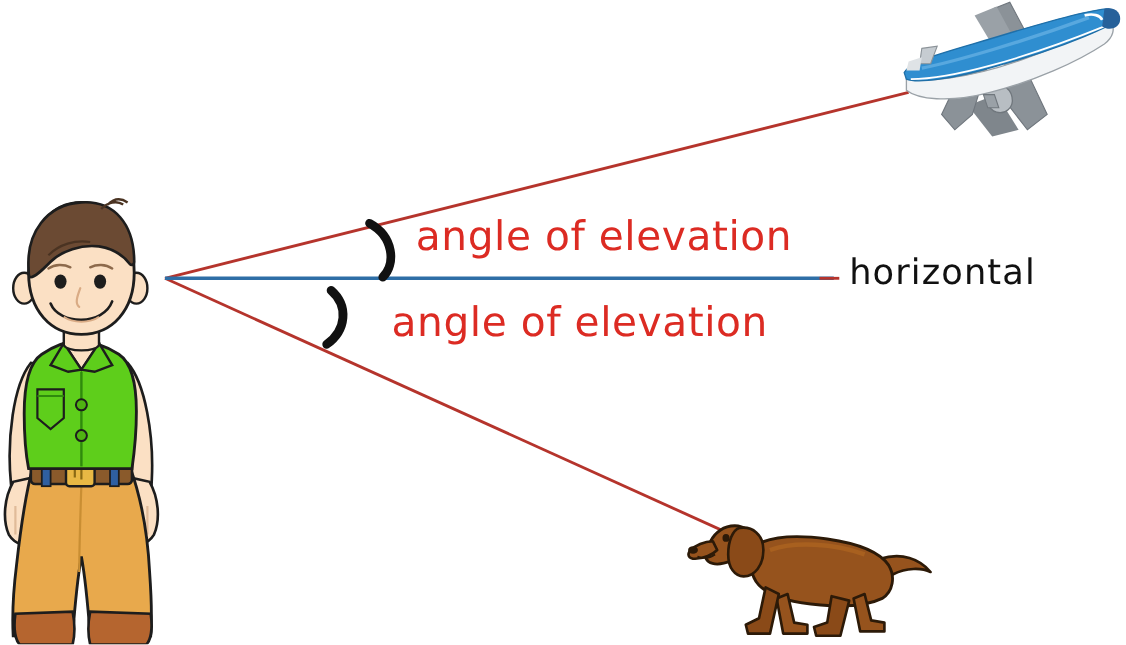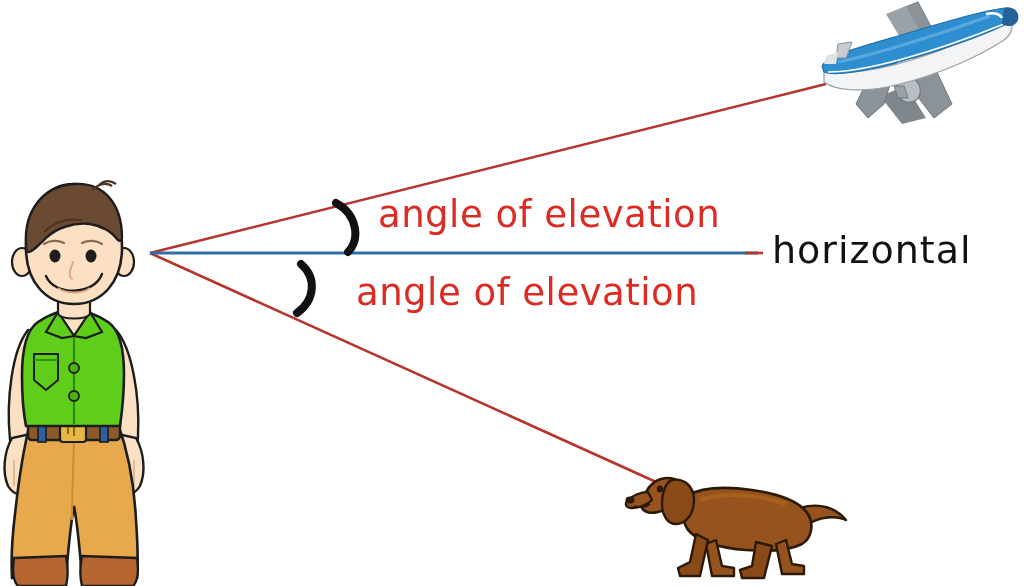--- a/index.html
+++ b/index.html
@@ -40,21 +40,21 @@
   }
   #label-depression {
     left: 356px;
     top: 271px;
     font-size: 37px;
     color: #dc2b23;
   }
   #label-horizontal {
     left: 772px;
     top: 228px;
-    font-size: 38px;
+    font-size: 32px;
     color: #111111;
     letter-spacing: 1px;
   }
 </style>
 </head>
 <body>
 
 <div id="stage">
 
   <svg id="diagram-svg" viewBox="0 0 1024 586">

